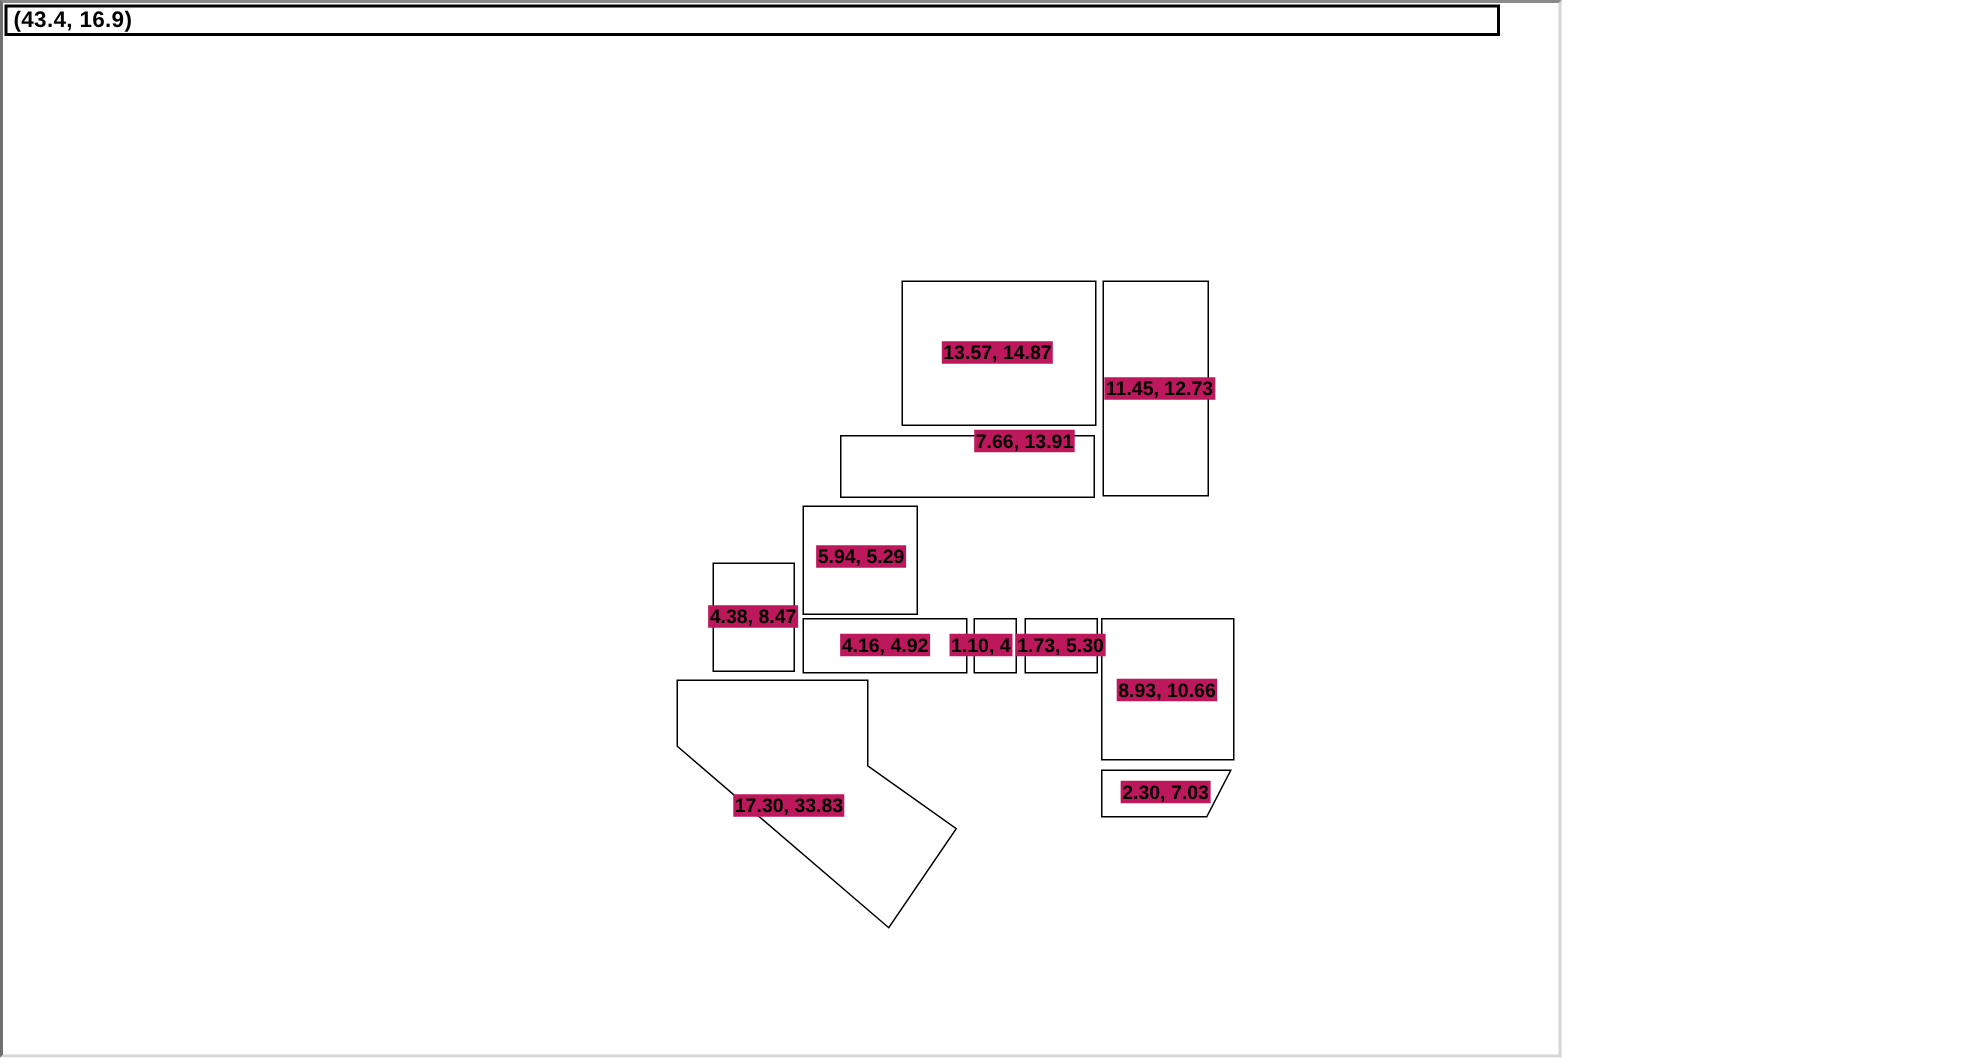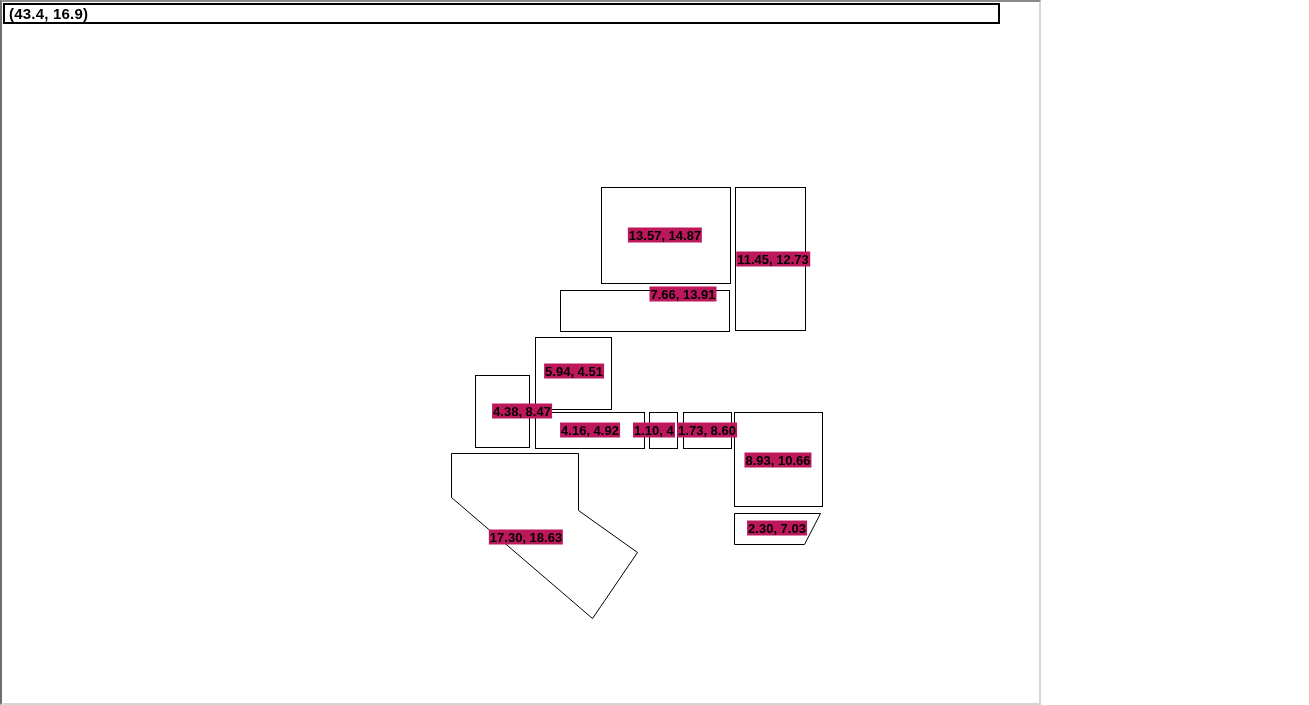--- a/index.html
+++ b/index.html
@@ -92,24 +92,24 @@
         <rect x="647.5" y="410.5" width="28" height="36" fill="none" stroke="#000000" stroke-width="1"></rect>
         <rect x="681.5" y="410.5" width="48" height="36" fill="none" stroke="#000000" stroke-width="1"></rect>
         <rect x="732.5" y="410.5" width="88" height="94" fill="none" stroke="#000000" stroke-width="1"></rect>
         <polygon points="732.5,511.5 818.5,511.5 802.5,542.5 732.5,542.5" fill="none" stroke="#000000" stroke-width="1"></polygon>
         <polygon points="449.5,451.5 576.5,451.5 576.5,508.5 635.5,550.5 590.5,616.5 449.5,495.5" fill="none" stroke="#000000" stroke-width="1"></polygon>
       </svg>
     <div id="label-layer">
         <div class="shape-label" style="left: 663px; top: 233px;">13.57, 14.87</div>
         <div class="shape-label" style="left: 771px; top: 257px;">11.45, 12.73</div>
         <div class="shape-label" style="left: 643px; top: 292px; margin-left: 38px;">7.66, 13.91</div>
-        <div class="shape-label" style="left: 572px; top: 369px;">5.94, 4.51</div>
-        <div class="shape-label" style="left: 520px; top: 409px;">4.38, 8.47</div>
+        <div class="shape-label" style="left: 572px; top: 369px;">5.94, 5.29</div>
+        <div class="shape-label" style="left: 500px; top: 409px;">4.38, 8.47</div>
         <div class="shape-label" style="left: 588px; top: 428px;">4.16, 4.92</div>
         <div class="shape-label align-left" style="left: 631px; top: 428px; text-align: right;">1.10, 4</div>
-        <div class="shape-label" style="left: 705px; top: 428px;">1.73, 8.60</div>
+        <div class="shape-label" style="left: 705px; top: 428px;">1.73, 5.30</div>
         <div class="shape-label" style="left: 776px; top: 458px;">8.93, 10.66</div>
         <div class="shape-label" style="left: 775px; top: 526px;">2.30, 7.03</div>
-        <div class="shape-label" style="left: 524px; top: 535px;">17.30, 18.63</div>
+        <div class="shape-label" style="left: 524px; top: 535px;">17.30, 33.83</div>
       </div>
   </div>
 
 </div>
 
 </body></html>

